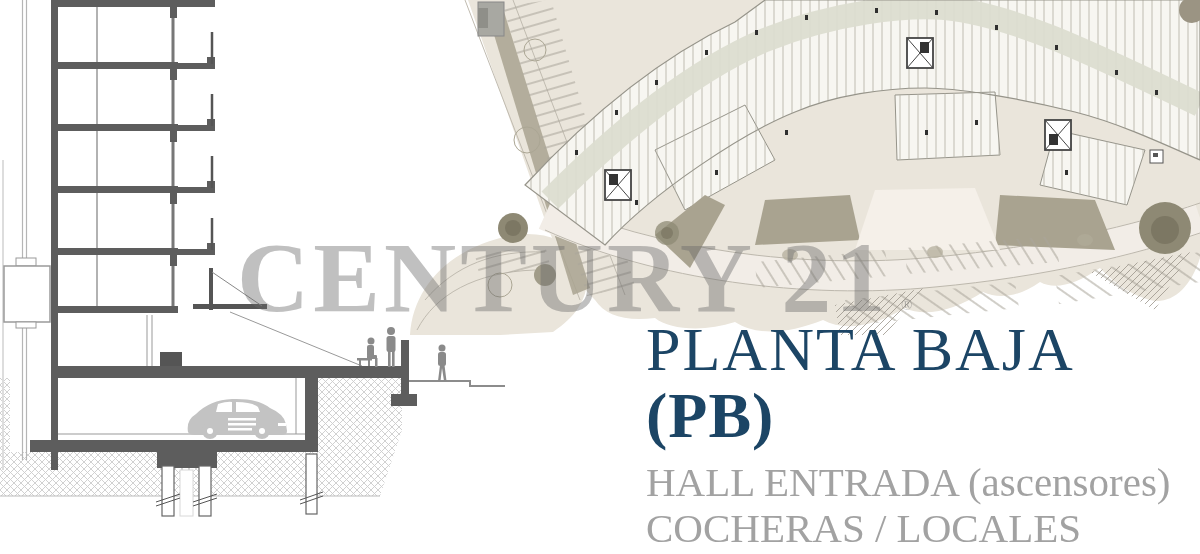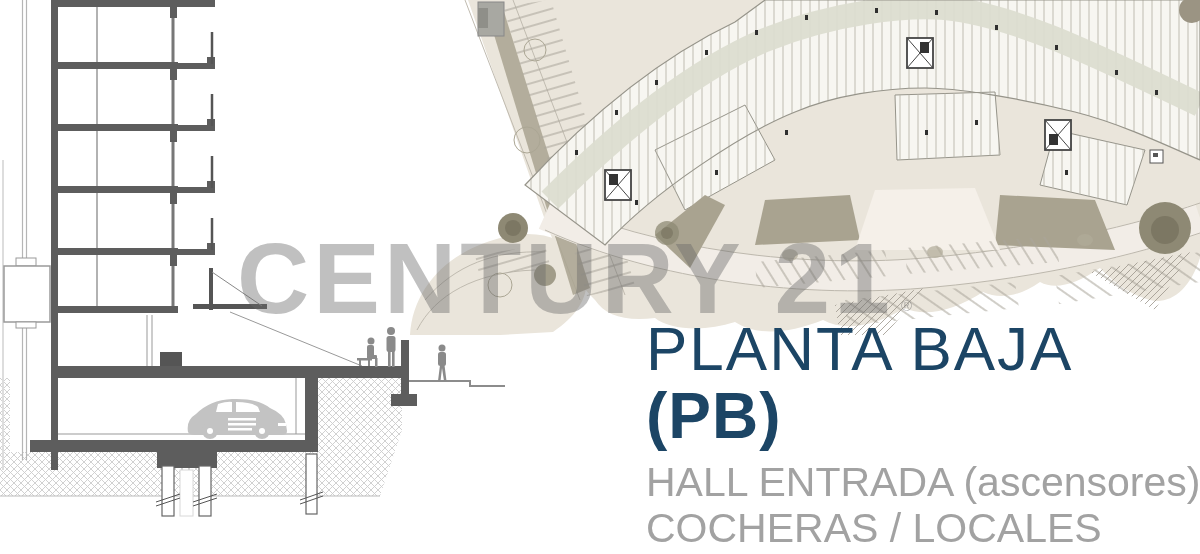--- a/index.html
+++ b/index.html
@@ -1,20 +1,20 @@
 <!DOCTYPE html>
 <html><head>
 <meta charset="utf-8">
 <style>
   * { margin:0; padding:0; box-sizing:border-box; }
   html,body { background:#ffffff; }
   .canvas {
     position:relative; width:1200px; height:552px;
     background:#ffffff; overflow:hidden;
-    font-family:Liberation Sans, sans-serif;
+    font-family:Liberation Serif, serif;
   }
   .svg-abs { position:absolute; }
   
   .watermark {
     position:absolute; left:237px; top:228px;
     font-size:100px; font-weight:700; letter-spacing:4px; line-height:1;
     color:rgba(104,104,104,0.42); white-space:nowrap; z-index:5;
   }
   .regmark {
     position:absolute; left:901px; top:297px;

